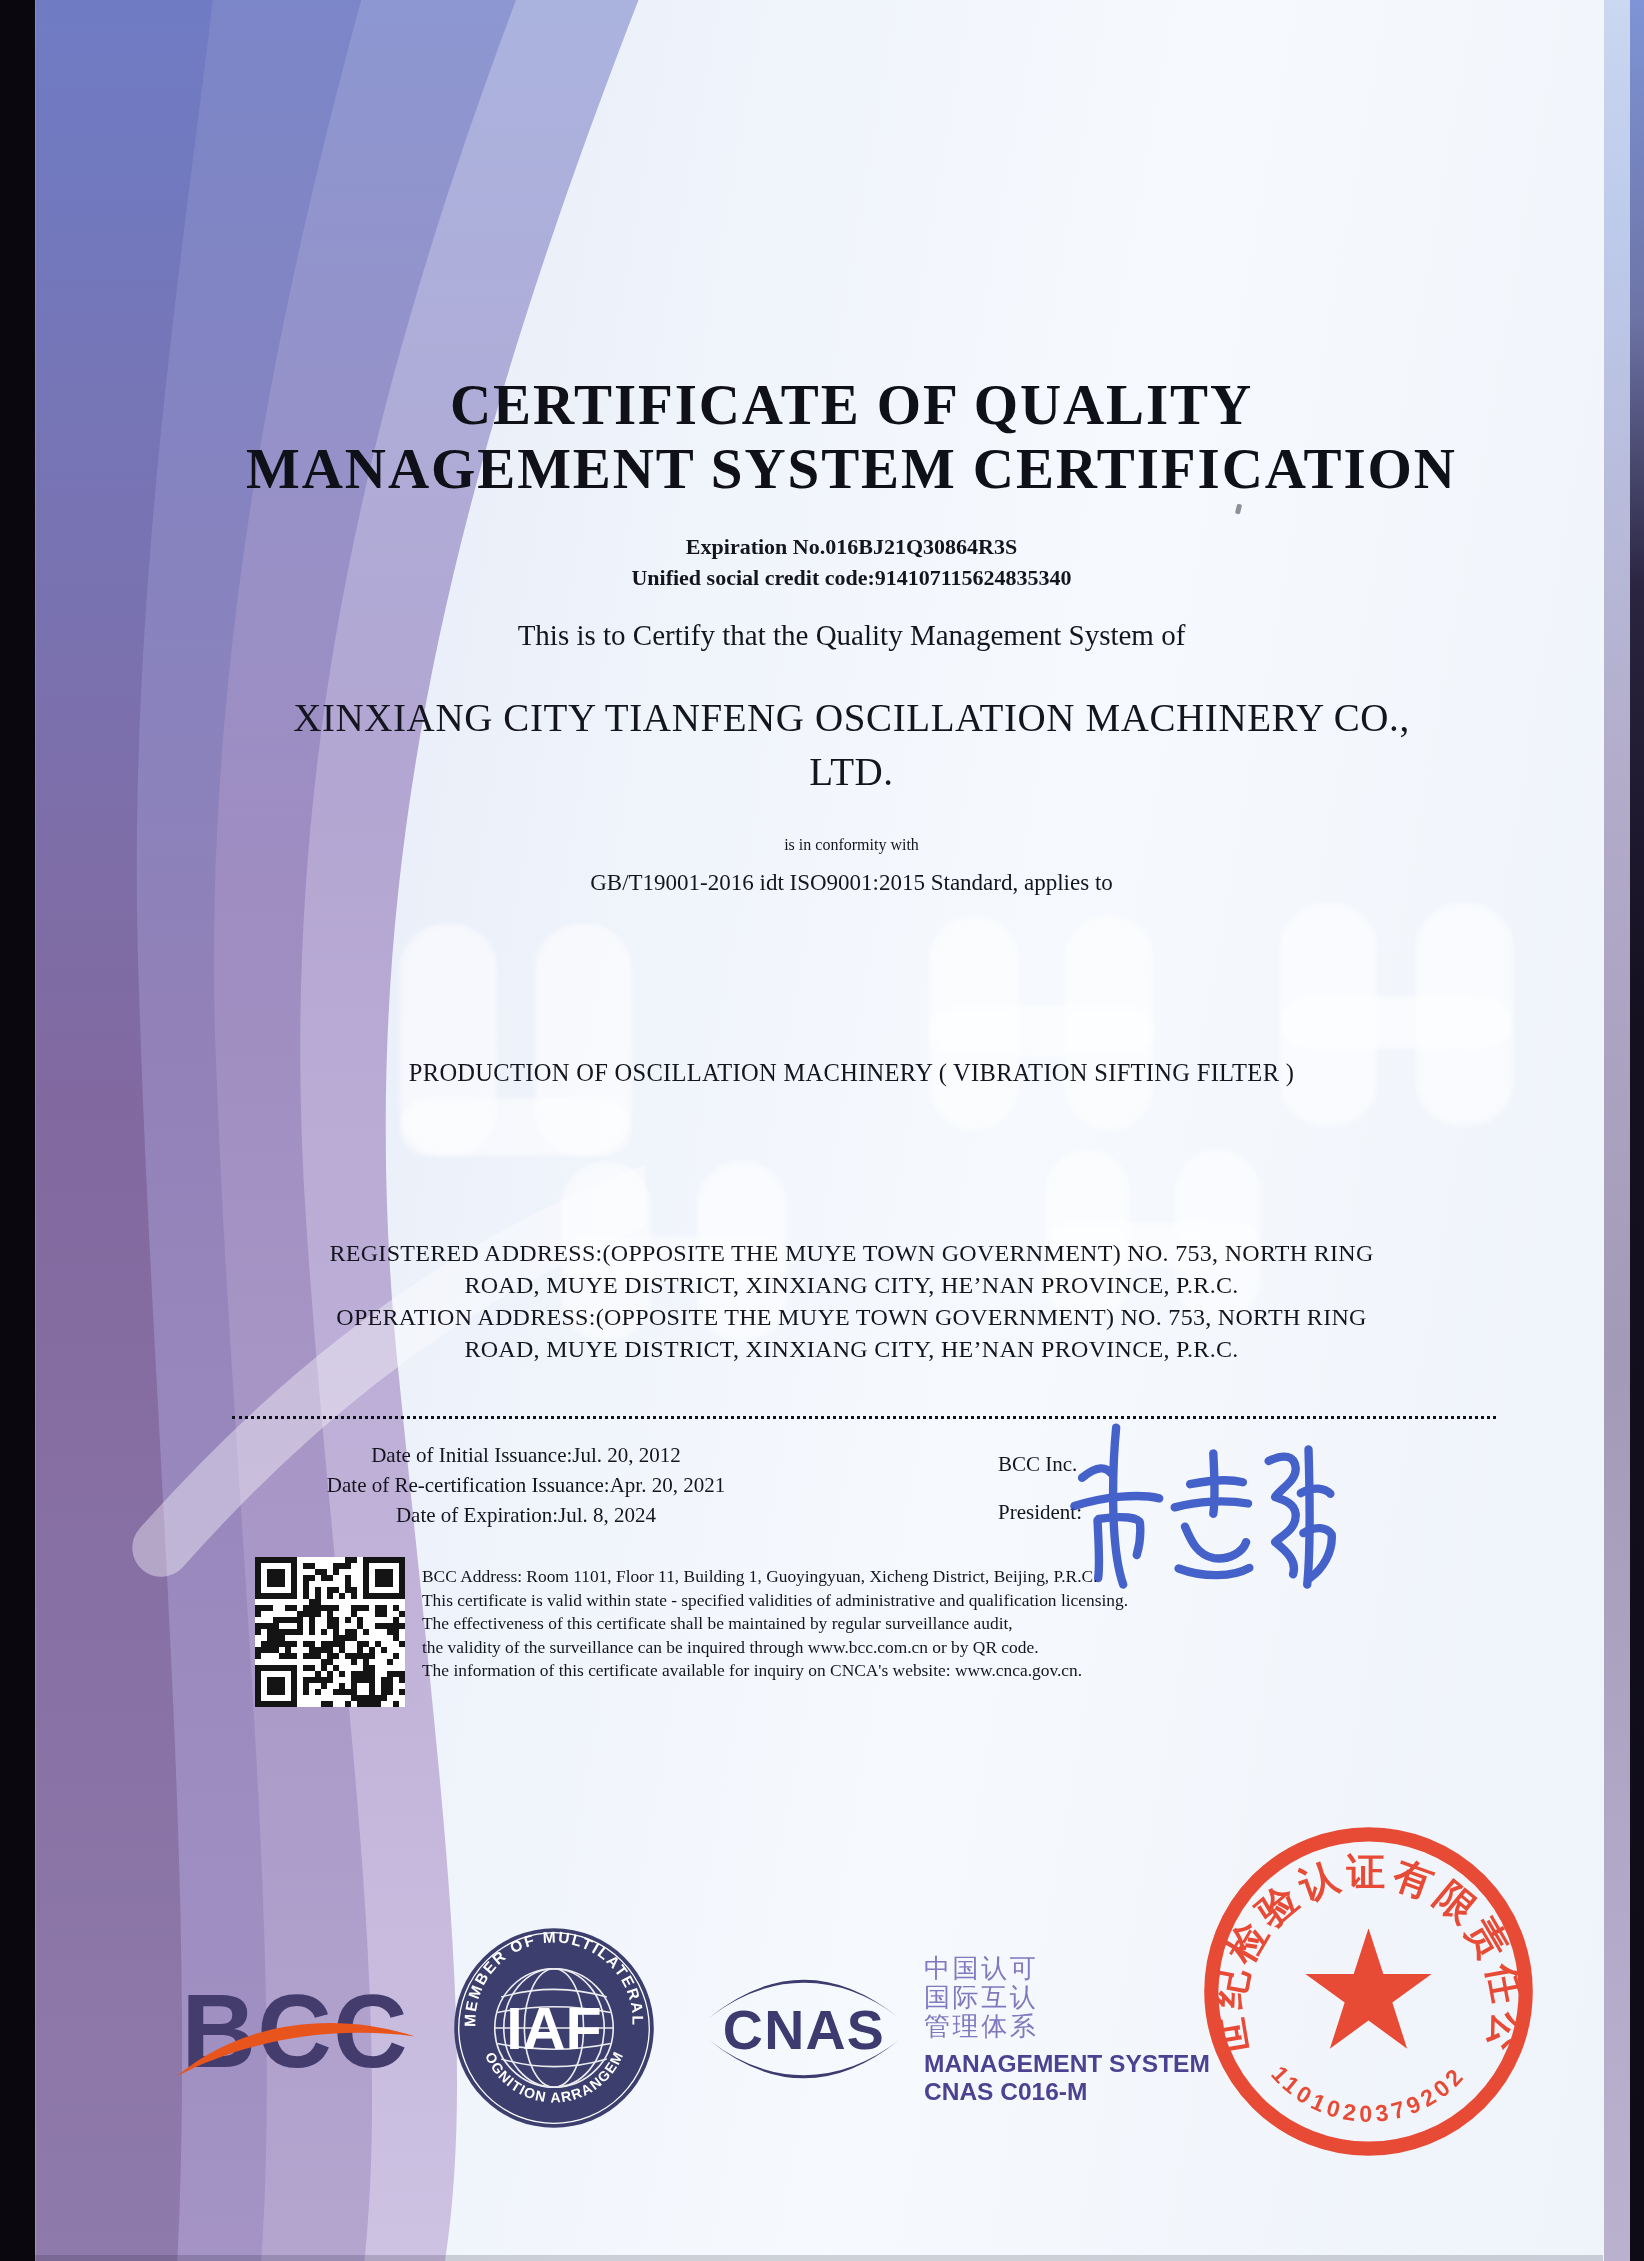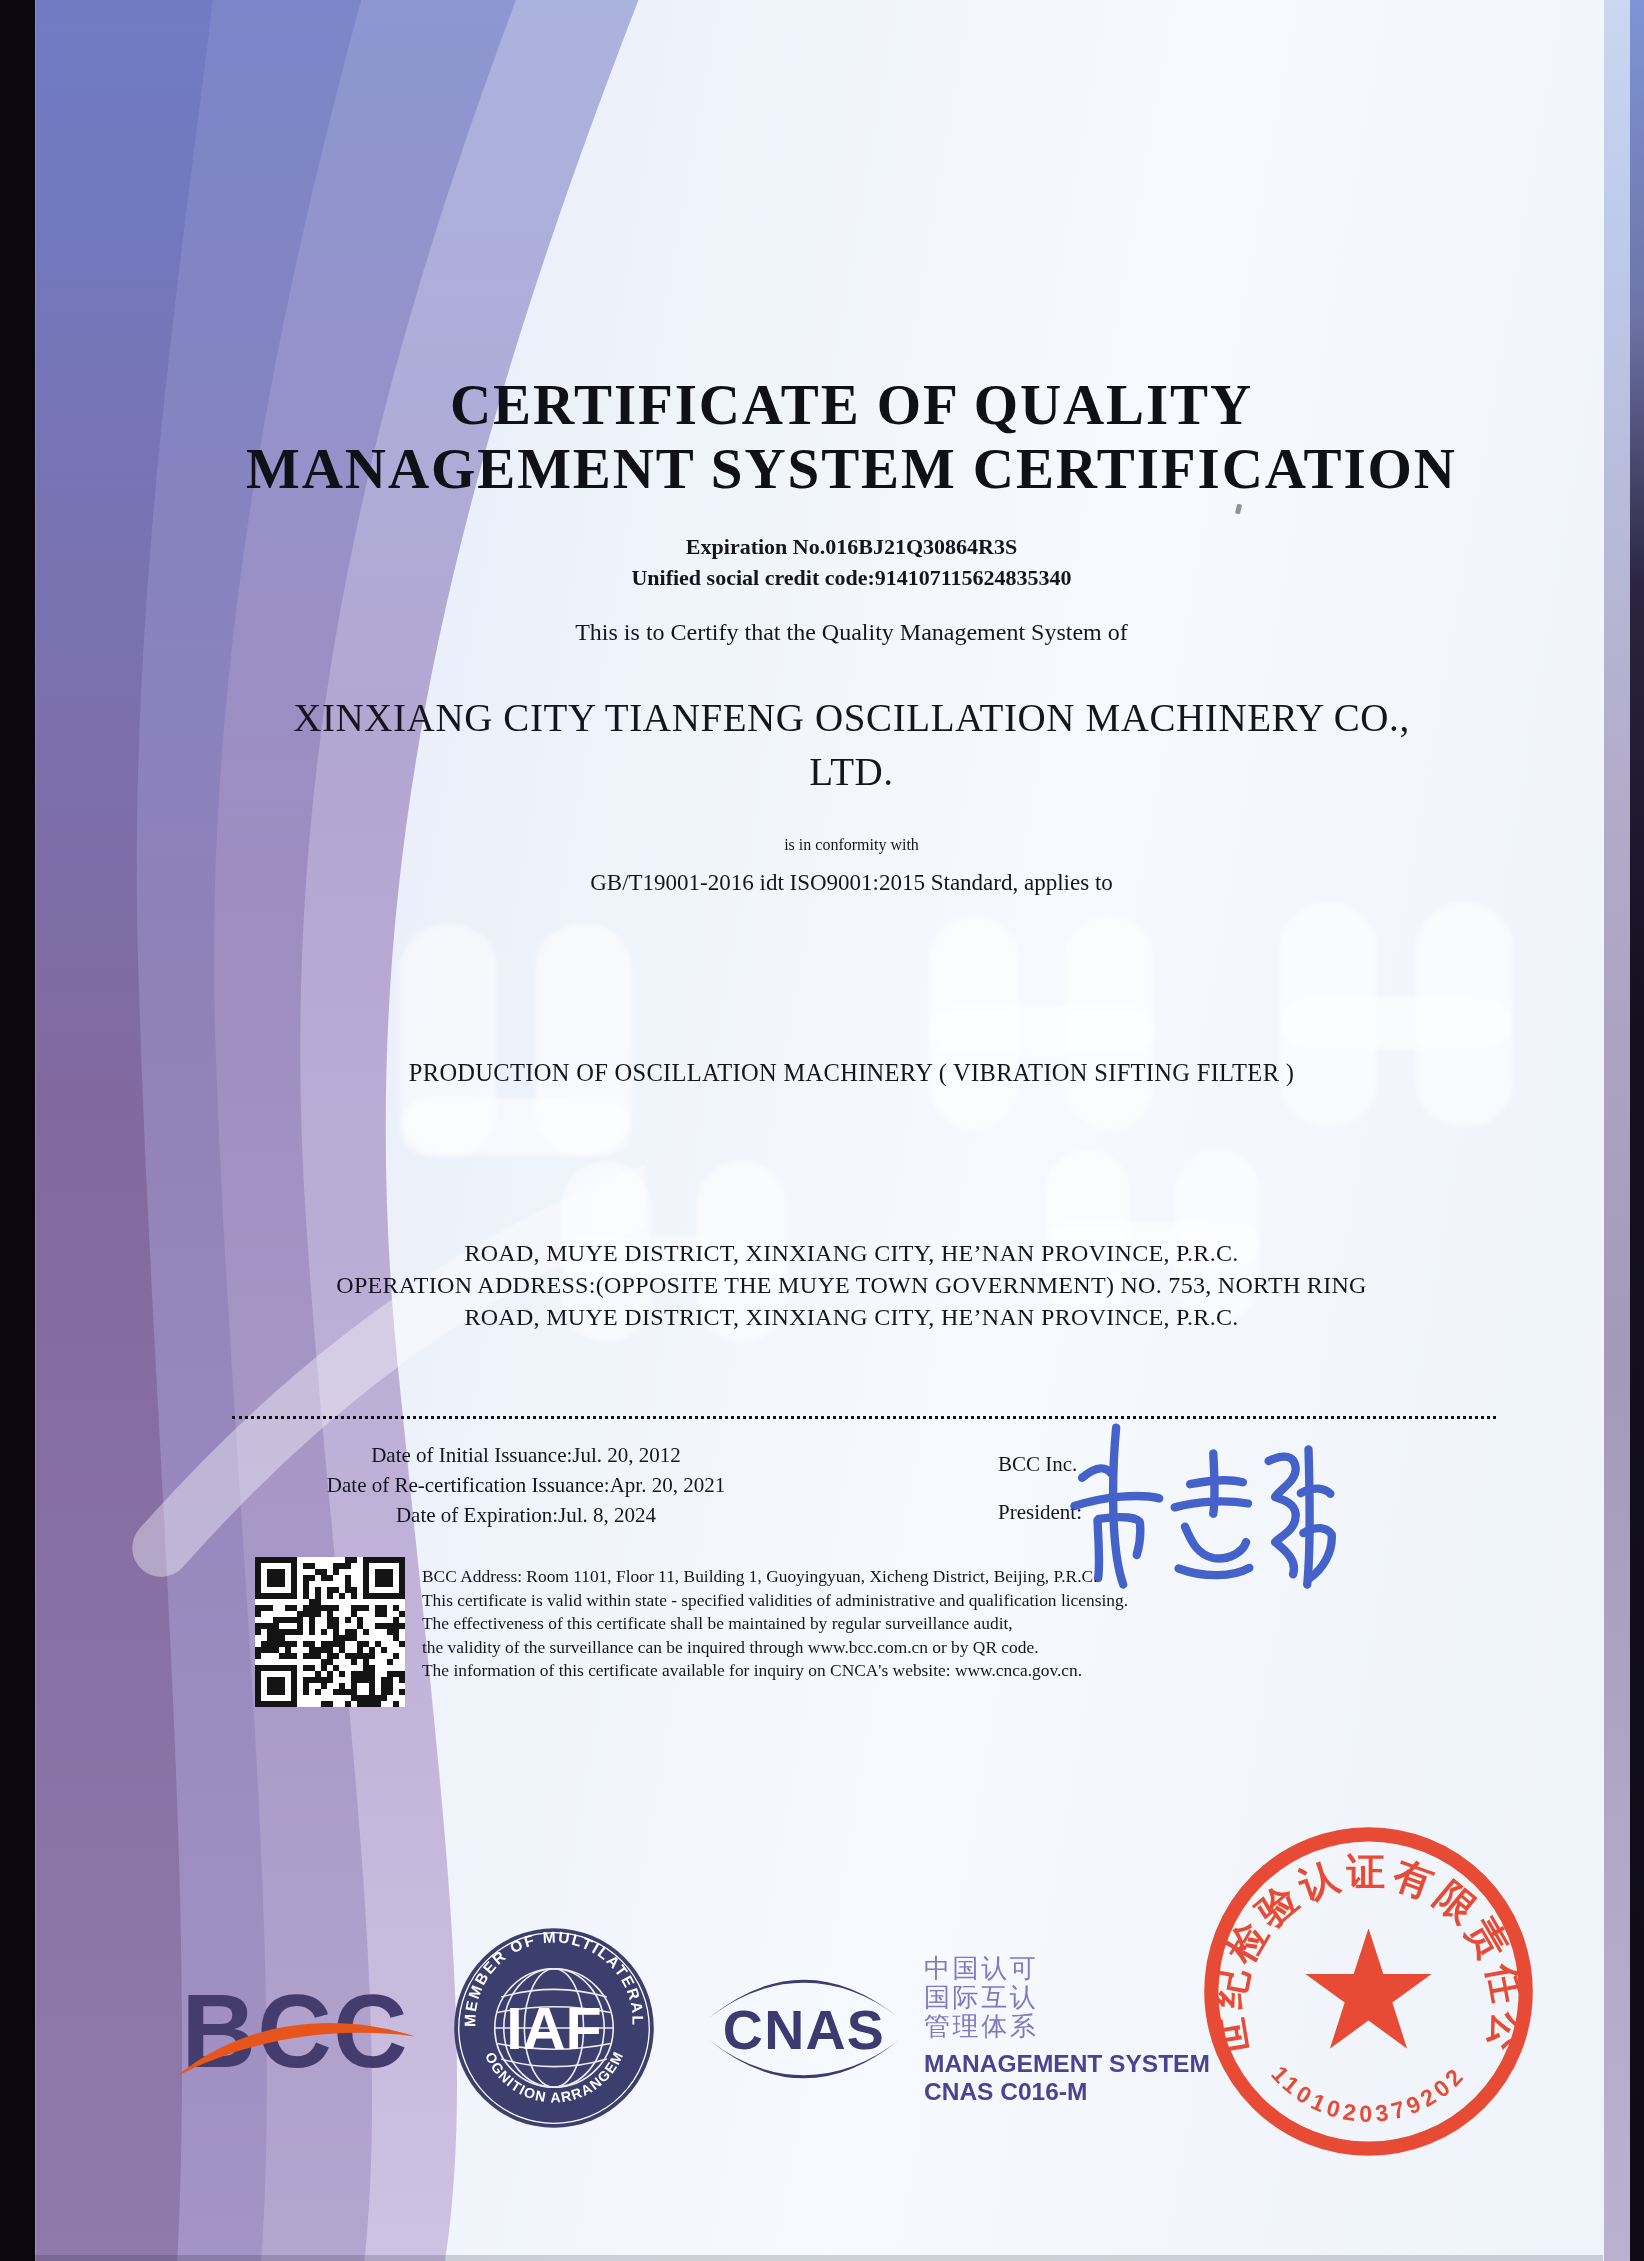--- a/index.html
+++ b/index.html
@@ -13,21 +13,21 @@
   .edge-right-inner{position:absolute;right:15.5px;top:0;width:26px;height:2261px;
      background:linear-gradient(#c3d2ee 0%,#b4c3e8 10%,#a79ec0 35%,#958aab 60%,#a89dc0 85%,#b0a6c6 100%);opacity:.85;}
   .edge-bottom{position:absolute;left:35px;bottom:0;width:1568px;height:6.4px;background:rgba(30,25,50,.18);}
   
   .deco{position:absolute;left:0;top:0;}
   .wm{position:absolute;background:rgba(255,255,255,.5);border-radius:45px;filter:blur(1.9px);}
   
   .title{top:373px;font-size:57px;line-height:64px;font-weight:bold;letter-spacing:1.9px;color:#101018;}
   .certno{top:534px;font-size:22px;font-weight:bold;}
   .creditcode{top:565px;font-size:22px;font-weight:bold;}
-  .certify{top:619px;font-size:24px;}
+  .certify{top:619px;font-size:29px;}
   .company{top:691px;font-size:39px;line-height:54px;font-weight:normal;letter-spacing:0.6px;}
   .conformity{top:836px;font-size:16px;}
   .standard{top:870px;font-size:23px;}
   .scope{top:1059px;font-size:24.5px;letter-spacing:0.3px;}
   .addresses{top:1237px;font-size:24px;line-height:32px;letter-spacing:0.3px;}
   .dotline{position:absolute;left:232px;top:1416px;width:1264px;border-top:3.9px dotted #101018;}
   .dates{position:absolute;left:239px;top:1440px;width:574px;text-align:center;font-size:21px;line-height:30px;color:#15151f;}
   .issuer{position:absolute;left:998px;top:1440px;font-size:21px;line-height:48px;color:#15151f;}
   .fineprint{position:absolute;left:422px;top:1565px;width:1135px;font-size:17.4px;line-height:23.5px;color:#15151f;text-align:left;}
   .qr{position:absolute;left:255px;top:1557px;width:150px;height:150px;}
@@ -110,20 +110,21 @@
   <div class="cx company">
     <div>XINXIANG CITY TIANFENG OSCILLATION MACHINERY CO.,</div>
     <div>LTD.</div>
   </div>
 
   <div class="cx conformity">is in conformity with</div>
   <div class="cx standard">GB/T19001-2016 idt ISO9001:2015 Standard, applies to</div>
   <div class="cx scope">PRODUCTION OF OSCILLATION MACHINERY ( VIBRATION SIFTING FILTER )</div>
 
   <div class="cx addresses">
+    <div>REGISTERED ADDRESS:(OPPOSITE THE MUYE TOWN GOVERNMENT) NO. 753, NORTH RING</div>
     <div>ROAD, MUYE DISTRICT, XINXIANG CITY, HE’NAN PROVINCE, P.R.C.</div>
     <div>OPERATION ADDRESS:(OPPOSITE THE MUYE TOWN GOVERNMENT) NO. 753, NORTH RING</div>
     <div>ROAD, MUYE DISTRICT, XINXIANG CITY, HE’NAN PROVINCE, P.R.C.</div>
   </div>
 
   <div class="dotline"></div>
 
   <div class="dates">
     <div>Date of Initial Issuance:Jul. 20, 2012</div>
     <div>Date of Re-certification Issuance:Apr. 20, 2021</div>

